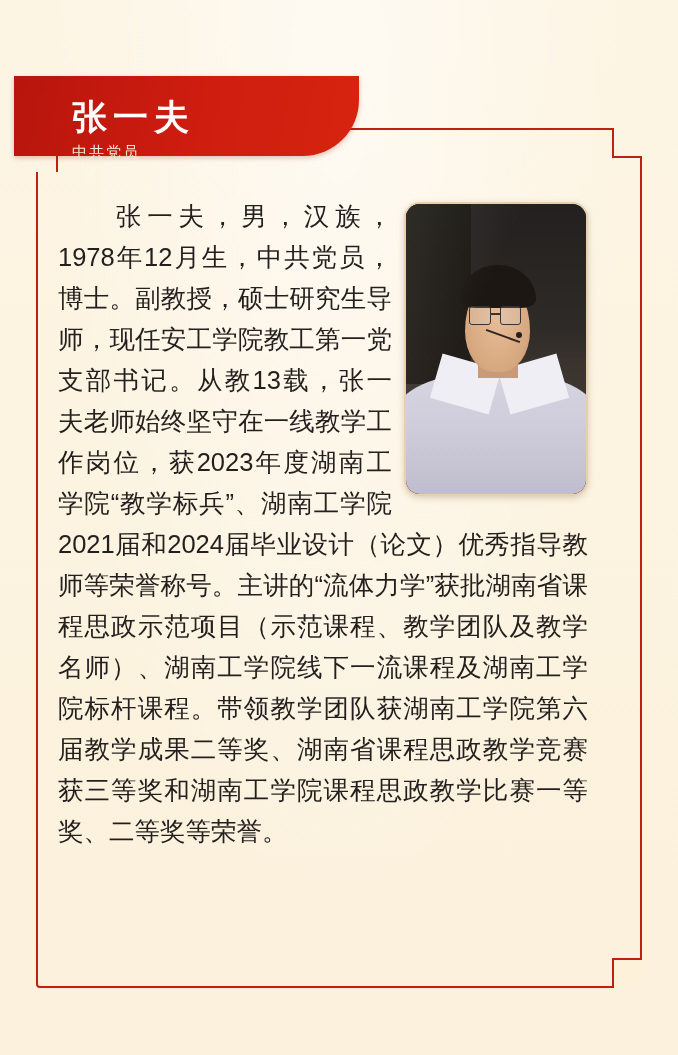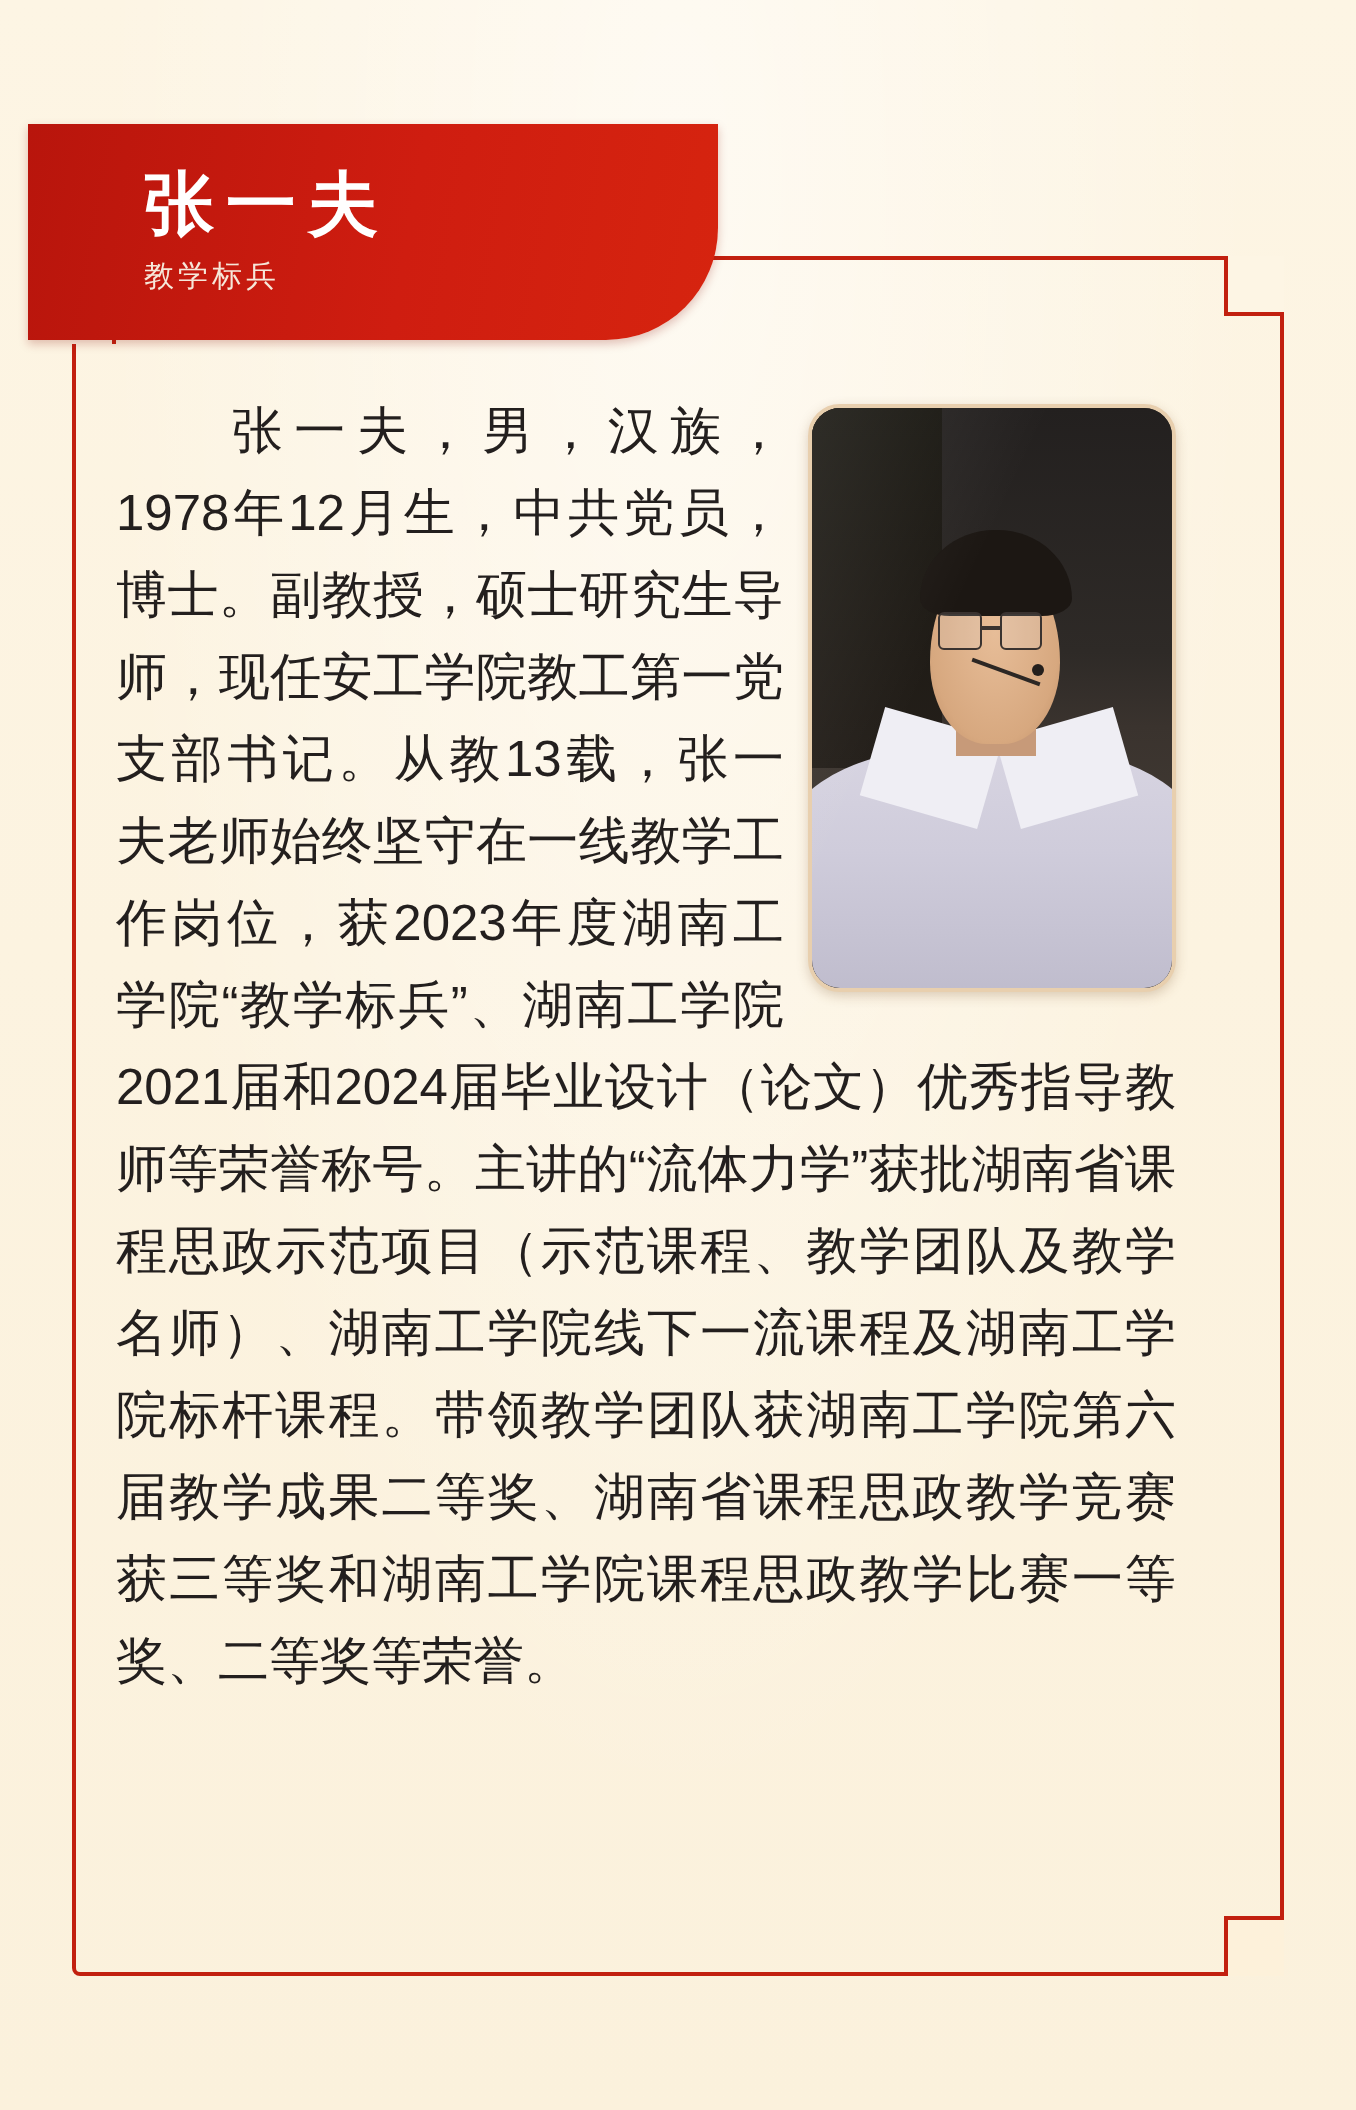--- a/index.html
+++ b/index.html
@@ -65,23 +65,23 @@
     background: #fdf1da;
     border-left: 2px solid #c2200f;
     border-top: 2px solid #c2200f;
     box-sizing: border-box;
   }
 
   
   .banner {
     position: absolute;
     left: 14px;
-    top: 62px;
+    top: 76px;
     width: 345px;
-    height: 108px;
+    height: 80px;
     background: linear-gradient(100deg, #b8150c 0%, #cf1d10 55%, #d6240f 100%);
     border-radius: 0 0 56px 0;
     box-shadow: 0 2px 5px rgba(140, 20, 10, 0.25);
     box-sizing: border-box;
   }
   .banner-inner {
     position: absolute;
     left: 58px;
     top: 22px;
   }
@@ -255,21 +255,21 @@
 
   <div class="frame">
     <div class="frame-notch-tr"></div>
     <div class="frame-notch-br"></div>
   </div>
   <div class="banner-corner"></div>
 
   <div class="banner">
     <div class="banner-inner">
       <div class="banner-name">张一夫</div>
-      <div class="banner-sub">教学标兵</div>
+      <div class="banner-sub">中共党员</div>
     </div>
   </div>
 
   <div class="content">
     <div class="portrait">
       <div class="ph-bg"></div>
       <div class="ph-dark-left"></div>
       <div class="ph-shirt"></div>
       <div class="ph-collar-l"></div>
       <div class="ph-collar-r"></div>

